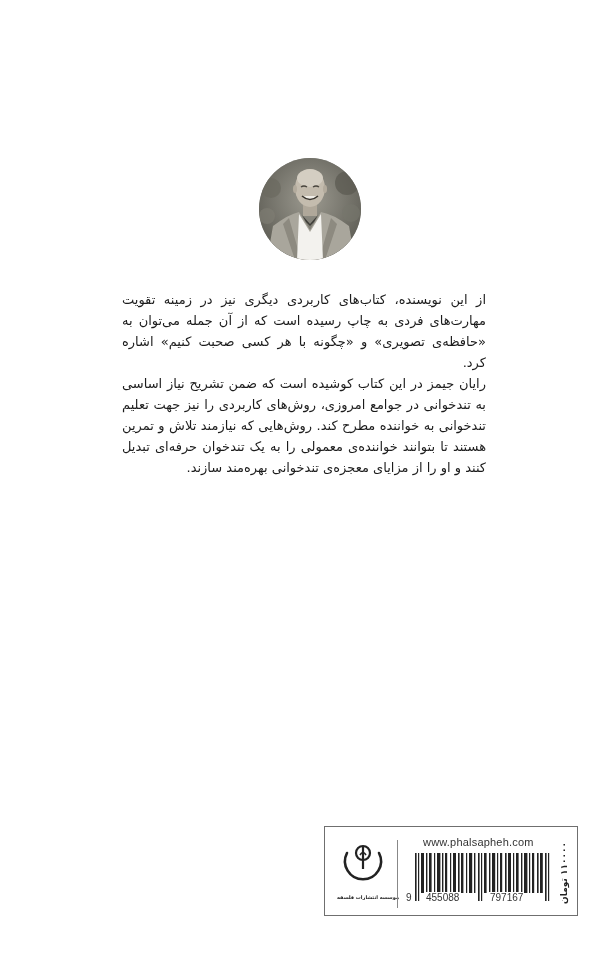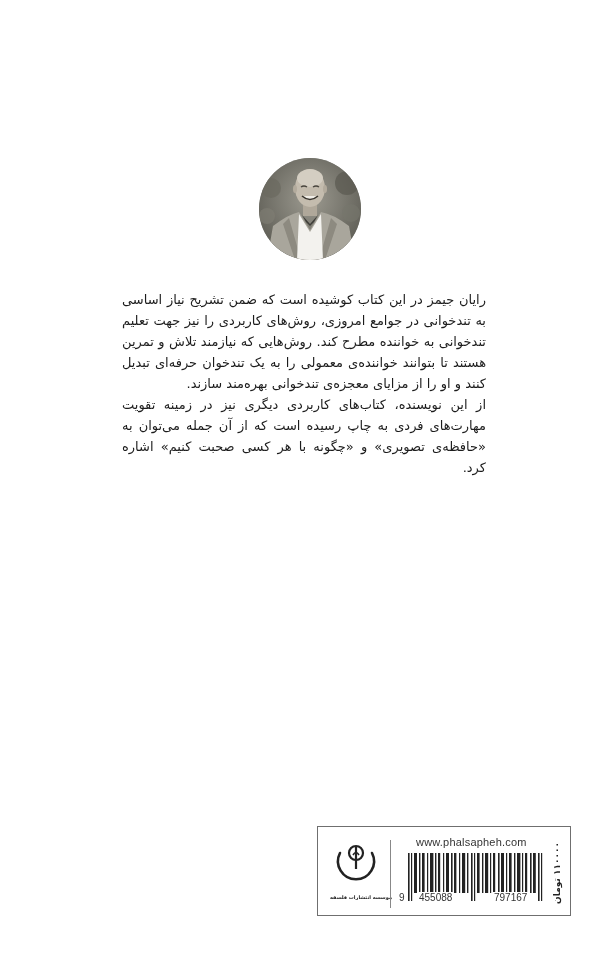--- a/index.html
+++ b/index.html
@@ -38,21 +38,21 @@
       font-size: 13px;
       line-height: 21px;
       color: #1c1c1c;
     }
     .blurb p {
       margin: 0;
     }
 
     .barcode-box {
       position: absolute;
-      left: 317px;
+      left: 324px;
       top: 826px;
       width: 254px;
       height: 90px;
       border: 1.5px solid #6f6f6f;
       box-sizing: border-box;
       background: #fff;
     }
     .publisher-logo {
       position: absolute;
       left: 8px;
@@ -162,22 +162,22 @@
 
     <path d="M42 29 q3 -2 6 0" stroke="#4a463f" stroke-width="1.4" fill="none"></path>
     <path d="M54 29 q3 -2 6 0" stroke="#4a463f" stroke-width="1.4" fill="none"></path>
     <path d="M43 38 q8 7 16 0" stroke="#3a362f" stroke-width="1.6" fill="#f0ede6"></path>
     <ellipse cx="36" cy="31" rx="2" ry="4" fill="#b3ab9d"></ellipse>
     <ellipse cx="66" cy="31" rx="2" ry="4" fill="#b3ab9d"></ellipse>
   </svg>
 </div>
 
 <div class="blurb">
+  <p>از این نویسنده، کتاب‌های کاربردی دیگری نیز در زمینه تقویت مهارت‌های فردی به چاپ رسیده است که از آن جمله می‌توان به «حافظه‌ی تصویری» و «چگونه با هر کسی صحبت کنیم» اشاره کرد.</p>
   <p>رایان جیمز در این کتاب کوشیده است که ضمن تشریح نیاز اساسی به تندخوانی در جوامع امروزی، روش‌های کاربردی را نیز جهت تعلیم تندخوانی به خواننده مطرح کند. روش‌هایی که نیازمند تلاش و تمرین هستند تا بتوانند خواننده‌ی معمولی را به یک تندخوان حرفه‌ای تبدیل کنند و او را از مزایای معجزه‌ی تندخوانی بهره‌مند سازند.</p>
-  <p>از این نویسنده، کتاب‌های کاربردی دیگری نیز در زمینه تقویت مهارت‌های فردی به چاپ رسیده است که از آن جمله می‌توان به «حافظه‌ی تصویری» و «چگونه با هر کسی صحبت کنیم» اشاره کرد.</p>
 </div>
 
 <div class="barcode-box">
   <div class="publisher-logo">
     <svg width="60" height="46" viewBox="0 0 60 46">
       <path d="M14 14 A18 18 0 1 0 46 14" stroke="#222" stroke-width="2.6" fill="none" stroke-linecap="round"></path>
       <circle cx="30" cy="14" r="7" stroke="#222" stroke-width="2.2" fill="none"></circle>
       <path d="M30 8 L30 30" stroke="#222" stroke-width="2.2"></path>
       <path d="M27 16 q3 -5 6 0" stroke="#222" stroke-width="1.6" fill="none"></path>
     </svg>
@@ -224,19 +224,19 @@
       <rect x="122" y="0" width="1.6" height="40"></rect>
       <rect x="125" y="0" width="2.8" height="40"></rect>
       <rect x="130" y="0" width="1.6" height="48"></rect>
       <rect x="133" y="0" width="1.2" height="48"></rect>
     </g>
   </svg>
 
   <div class="isbn-digits">
     <span style="left:-10px;">9</span>
     <span style="left:10px;">455088</span>
-    <span style="left:74px;margin-left:11px;">797167</span>
+    <span style="left:74px;">797167</span>
   </div>
 
   <div class="price">
     <div class="price-text">۱۱۰۰۰۰ تومان</div>
   </div>
 </div>
 
 </body></html>

